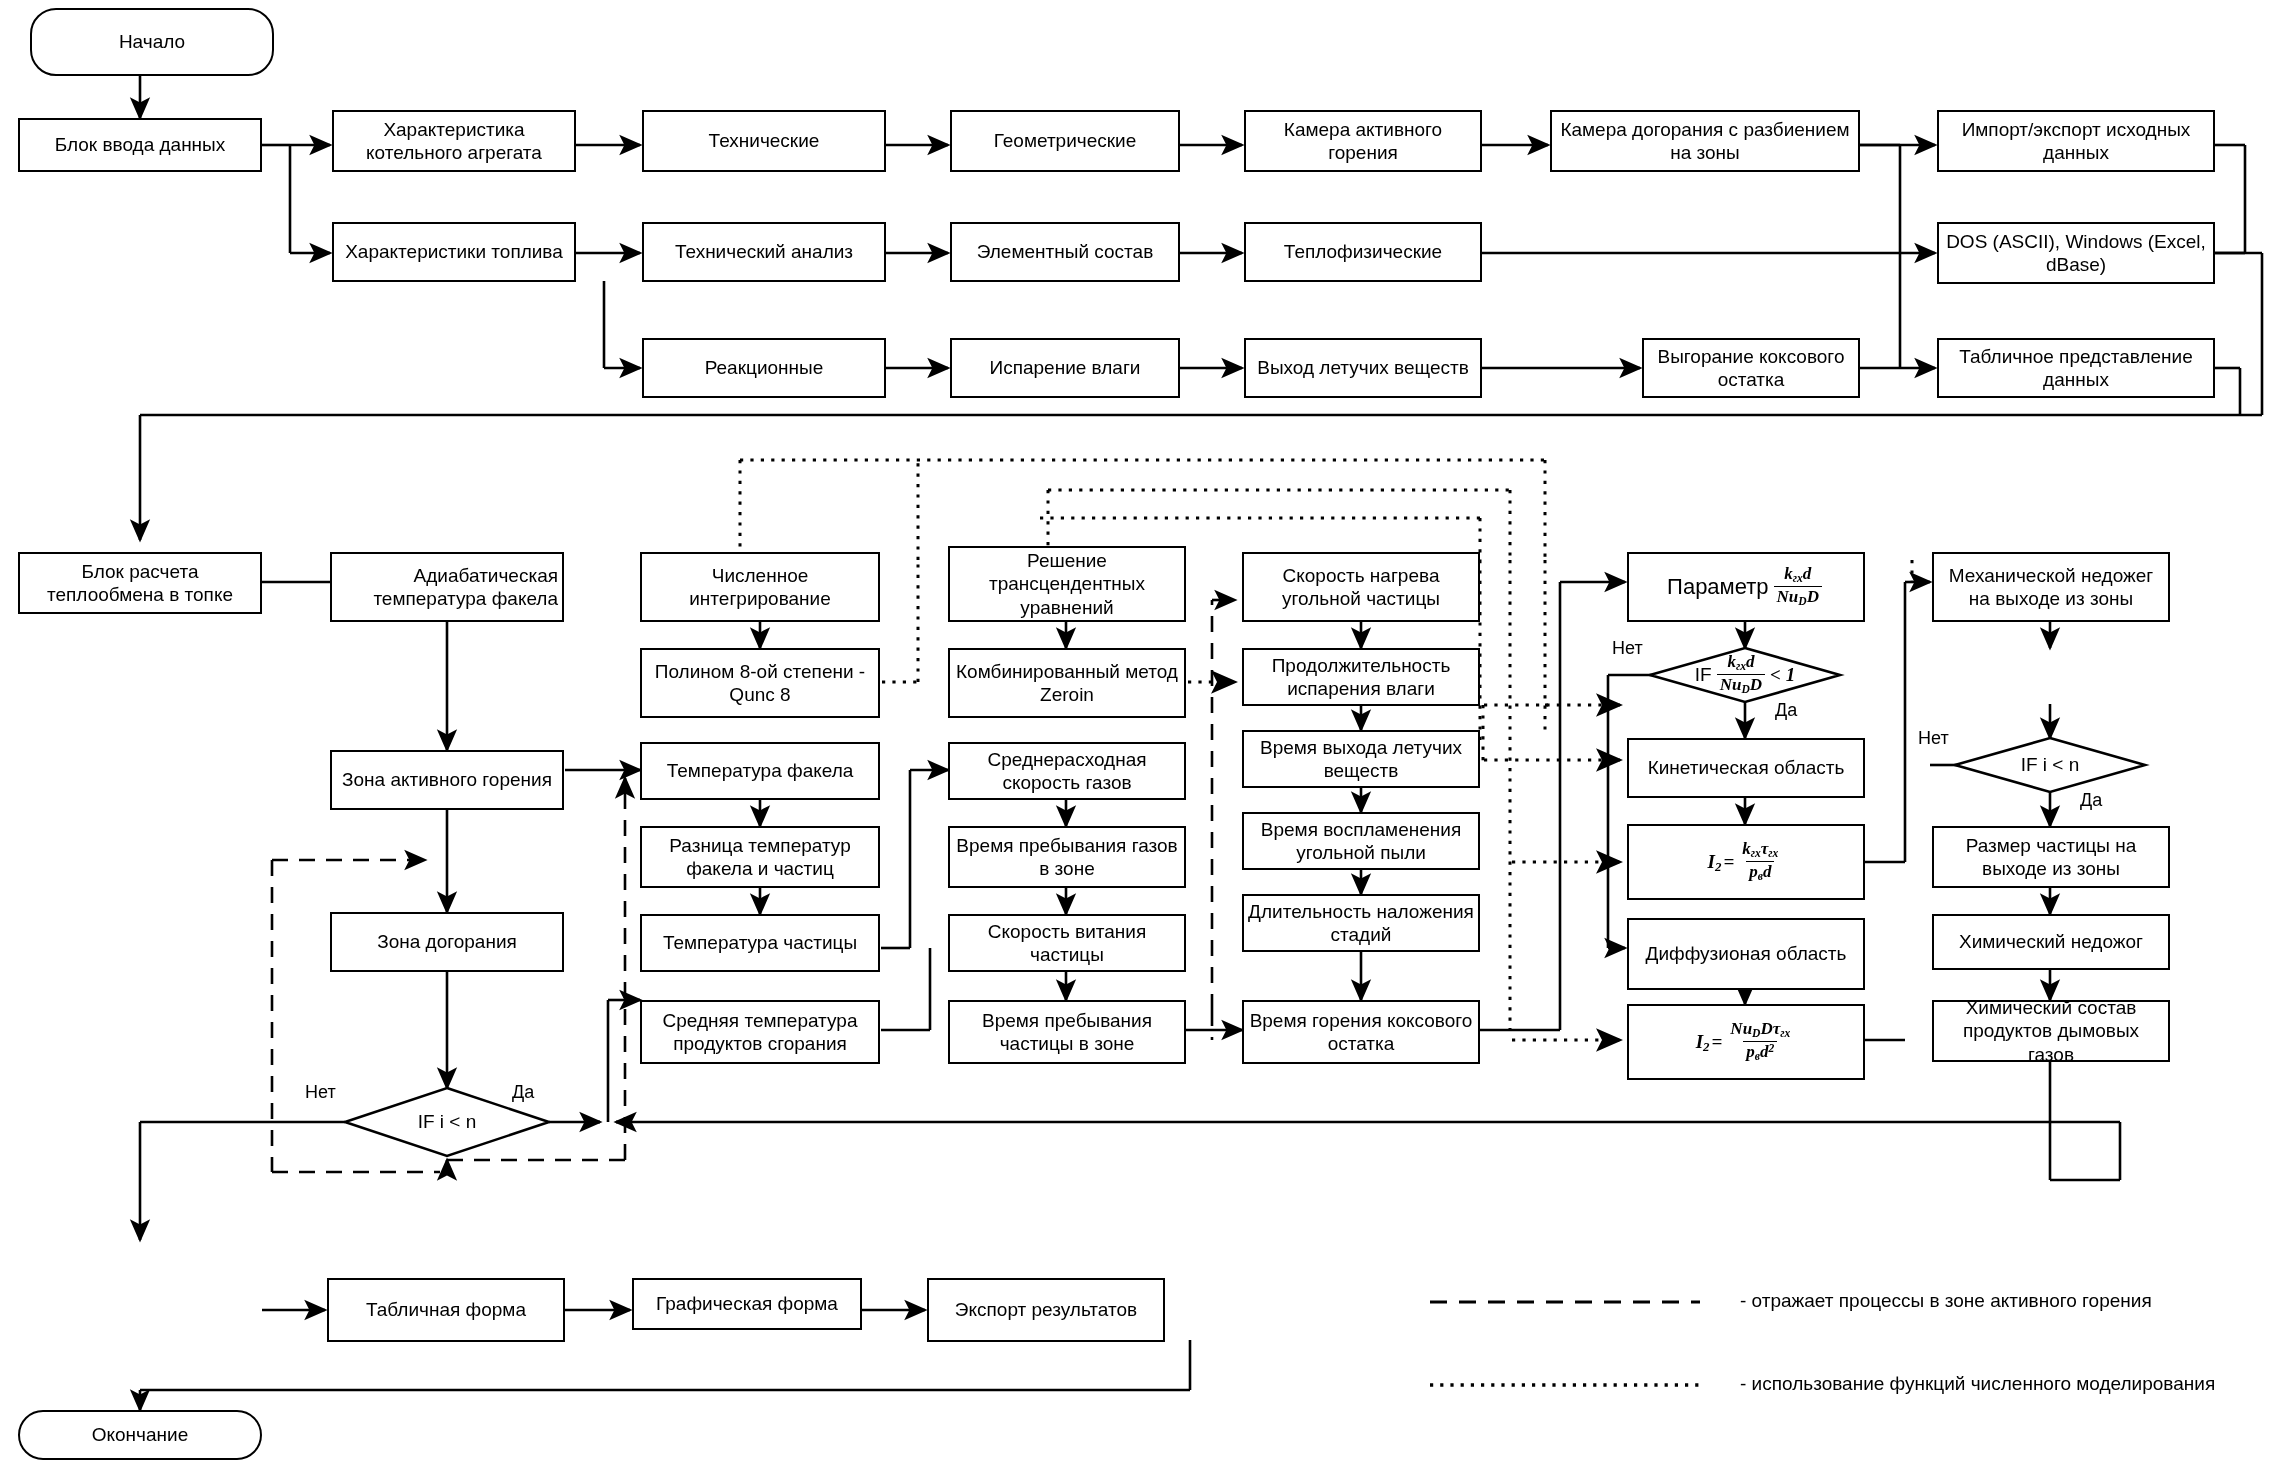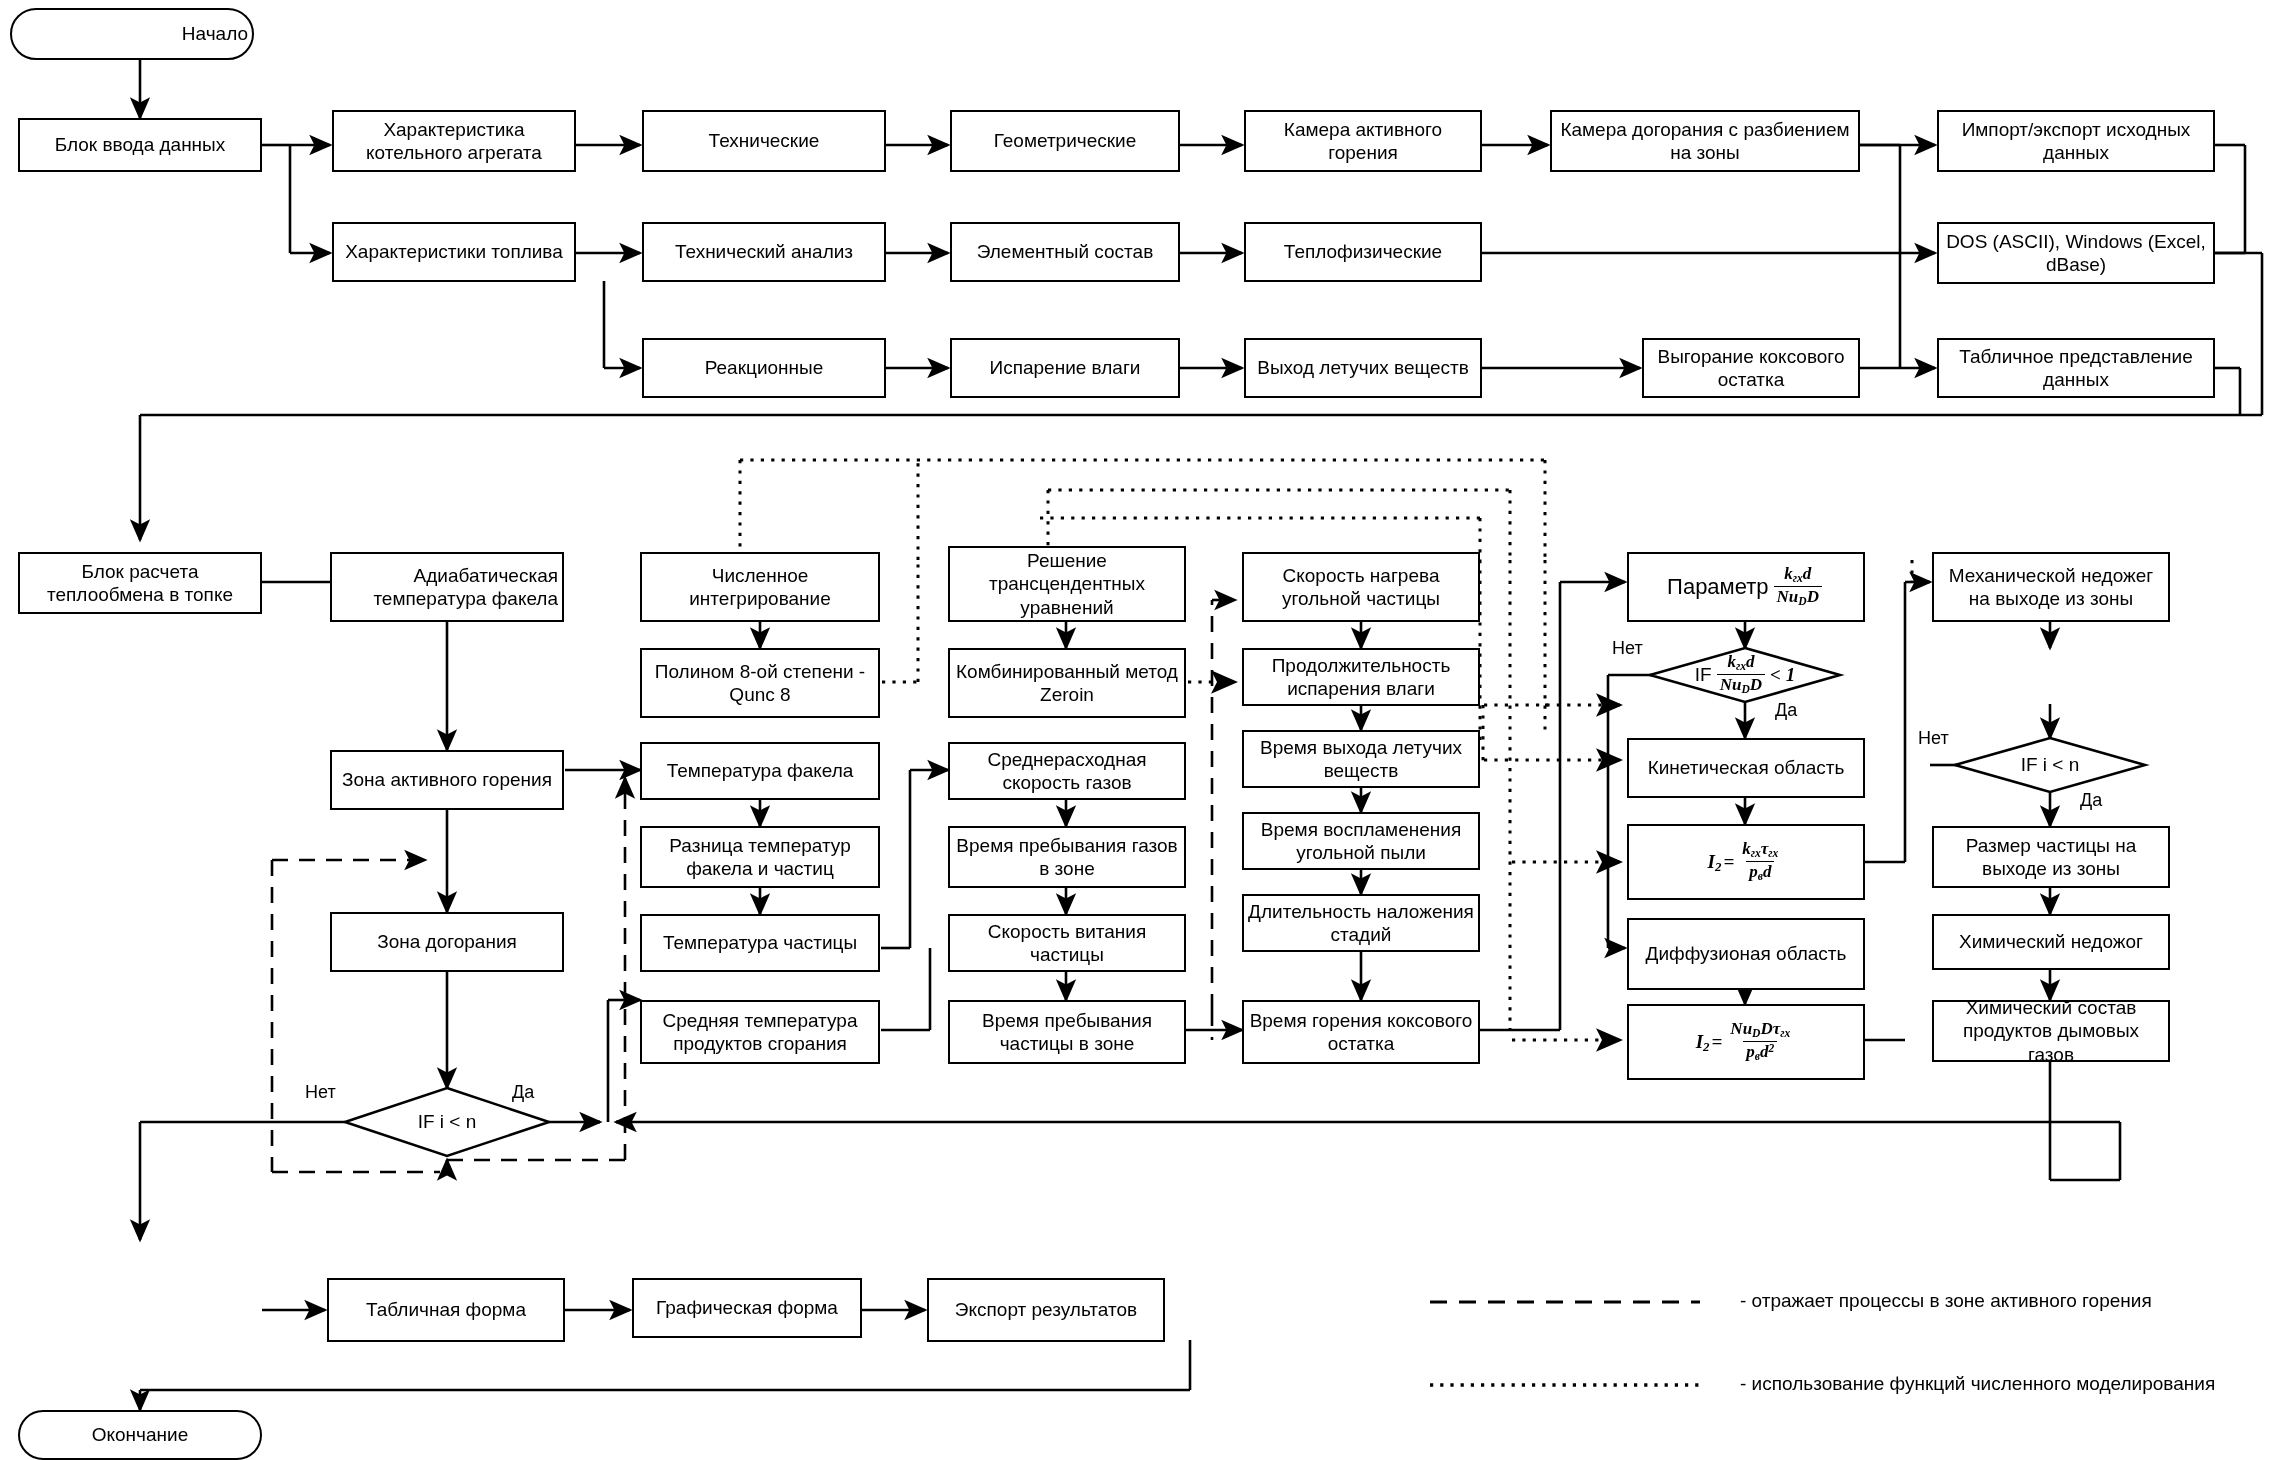--- a/index.html
+++ b/index.html
@@ -310,21 +310,21 @@
       <polygon points="1745,648 1840,675 1745,702 1650,675"></polygon>
       <polygon points="2050,738 2145,765 2050,792 1955,765"></polygon>
     </g>
 
     <g stroke="#000" fill="none">
       <line x1="1430" y1="1302" x2="1700" y2="1302" stroke-width="3" stroke-dasharray="17,12"></line>
       <line x1="1430" y1="1385" x2="1700" y2="1385" stroke-width="3.4" stroke-dasharray="3.2,7"></line>
     </g>
   </svg>
 
-  <div class="node terminal" style="left:10px; top:8px; width:244px; height:52px;justify-content:flex-end;">
+  <div class="node terminal" style="left:30px; top:8px; width:244px; height:68px;">
     <span>Начало</span>
   </div>
 
   <div class="node" style="left:18px; top:118px; width:244px; height:54px;align-items:center;">
     <span>Блок ввода данных</span>
   </div>
   <div class="node" style="left:332px; top:110px; width:244px; height:62px;">
     <span>Характеристика котельного агрегата</span>
   </div>
   <div class="node" style="left:642px; top:110px; width:244px; height:62px;">
@@ -518,21 +518,21 @@
   <div class="node" style="left:1932px; top:914px; width:238px; height:56px;">
     <span>Химический недожог</span>
   </div>
   <div class="node" style="left:1932px; top:1000px; width:238px; height:62px;">
     <span>Химический состав продуктов дымовых газов</span>
   </div>
 
   <div class="node" style="left:327px; top:1278px; width:238px; height:64px;">
     <span>Табличная форма</span>
   </div>
-  <div class="node" style="left:632px; top:1278px; width:230px; height:60px;">
+  <div class="node" style="left:632px; top:1278px; width:230px; height:52px;">
     <span>Графическая форма</span>
   </div>
   <div class="node" style="left:927px; top:1278px; width:238px; height:64px;">
     <span>Экспорт результатов</span>
   </div>
 
   <div class="node terminal" style="left:18px; top:1410px; width:244px; height:50px;">
     <span>Окончание</span>
   </div>
 

